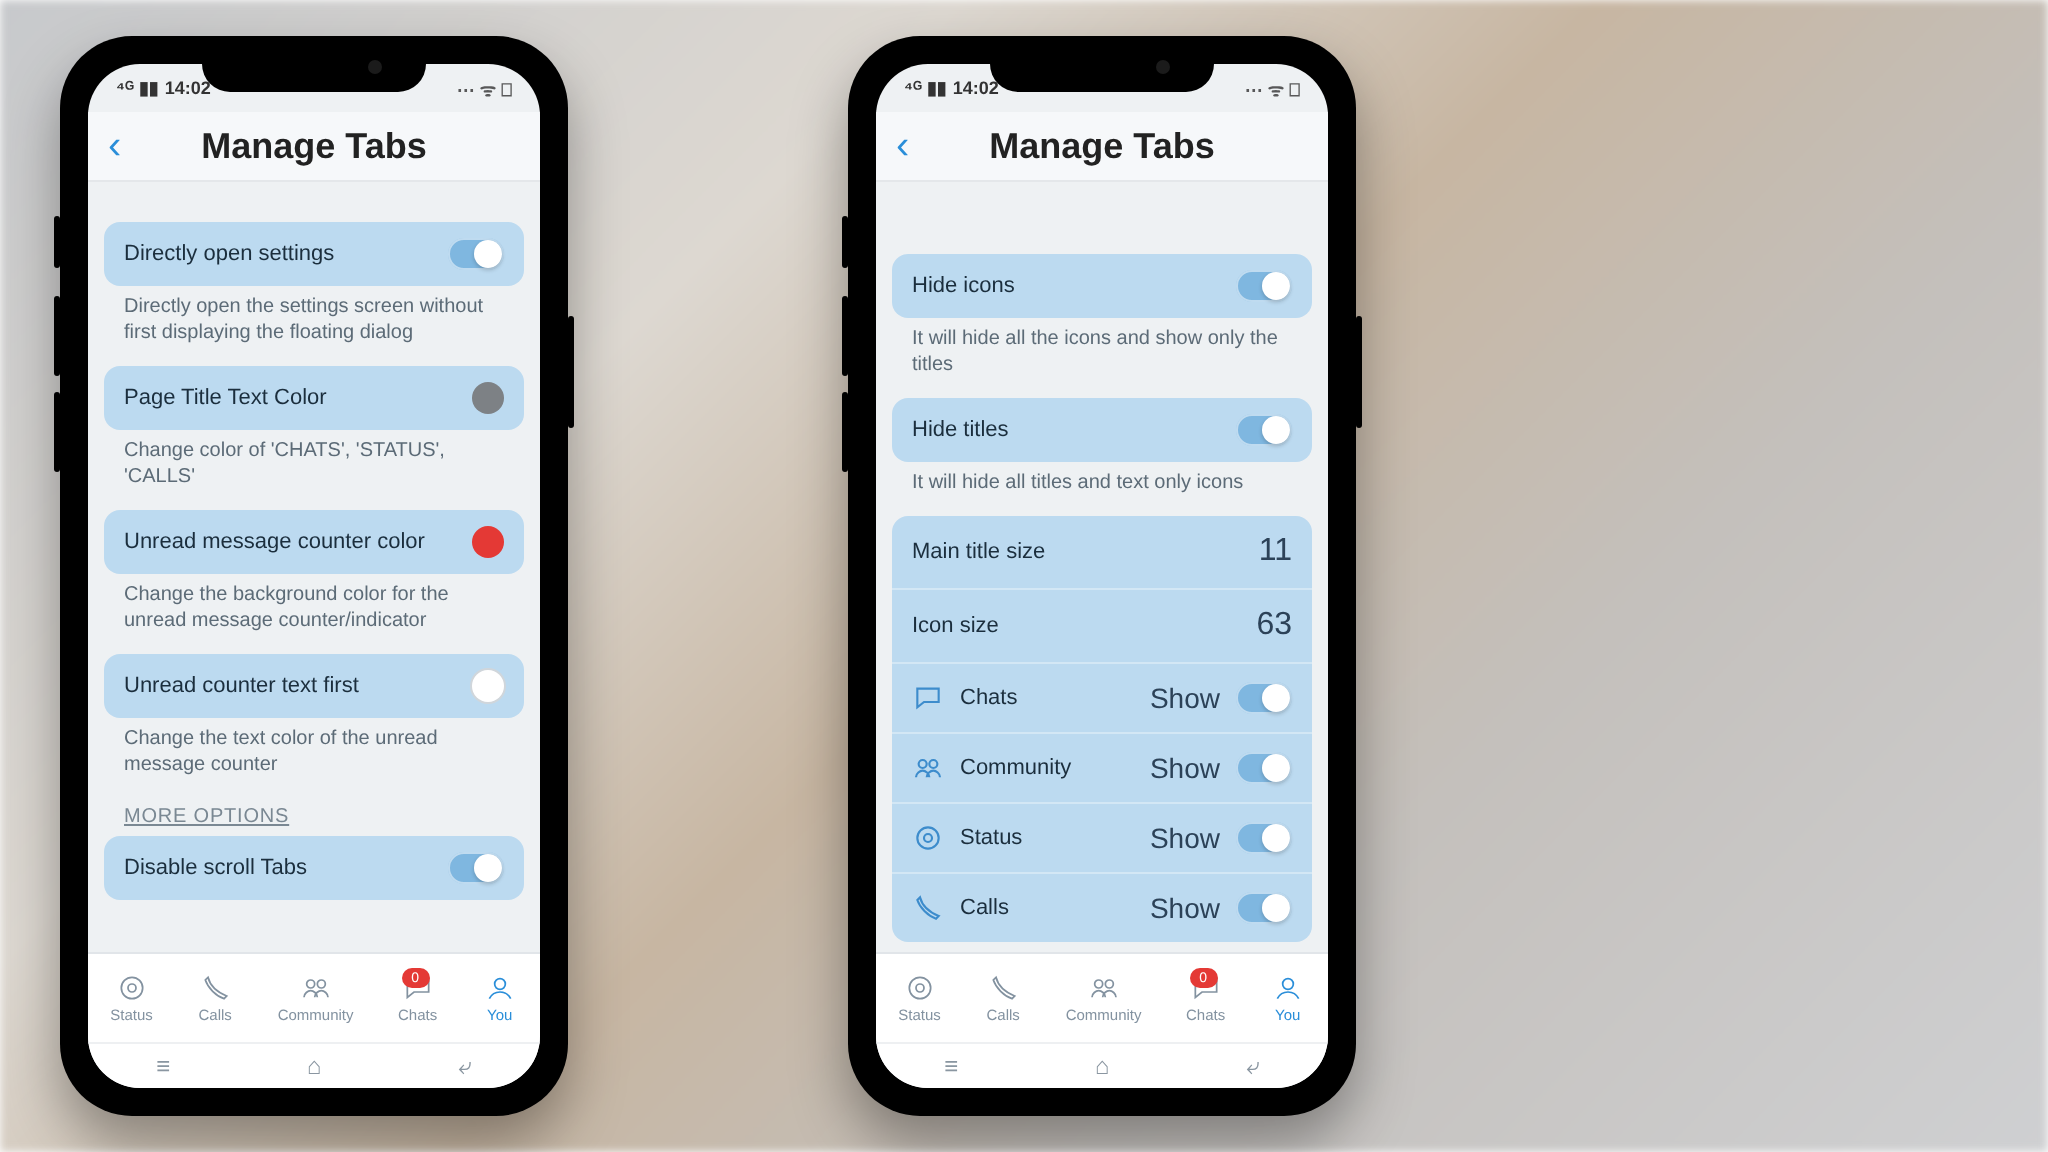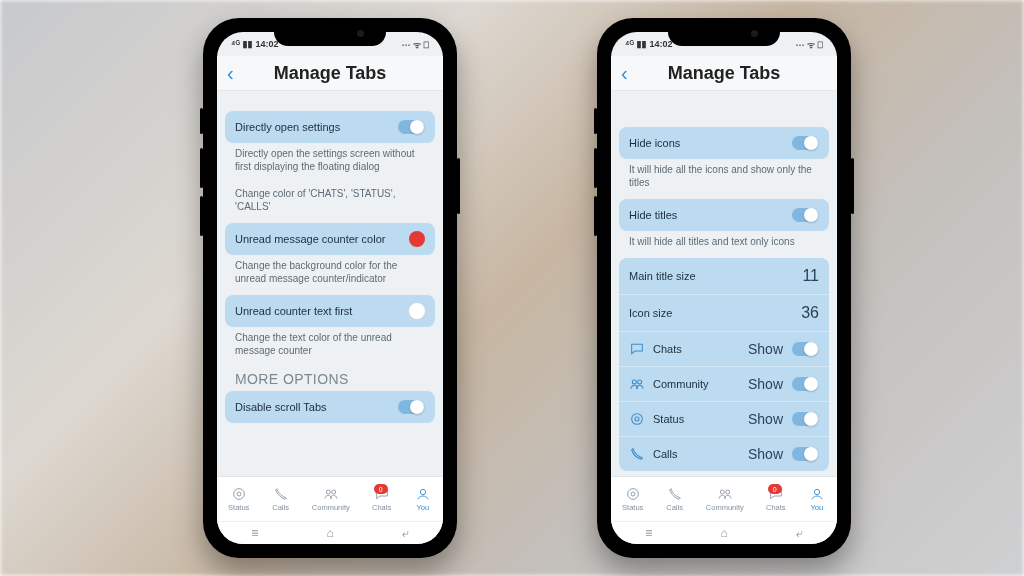--- a/index.html
+++ b/index.html
@@ -1,17 +1,17 @@
 <!DOCTYPE html>
 <html><head>
 <meta charset="utf-8">
 <style>
   html,body{margin:0;padding:0;width:1024px;height:576px;overflow:hidden;font-family:-apple-system,Segoe UI,Helvetica,Arial,sans-serif;}
   .bg{position:absolute;inset:0;background:linear-gradient(135deg,#c7c9cc 0%,#ddd8d1 30%,#c7b6a2 50%,#c4c0bc 70%,#cfd0d2 100%);filter:blur(2px);}
-  .stage{position:absolute;inset:0;display:flex;justify-content:center;align-items:center;gap:140px;padding-left:30px;}
+  .stage{position:absolute;inset:0;display:flex;align-items:center;gap:140px;padding-left:30px;}
   
   .phone{position:relative;width:254px;height:540px;border-radius:36px;background:#000;box-shadow:0 14px 28px rgba(0,0,0,.35);}
   .phone-inner{position:absolute;inset:4px;border-radius:32px;background:#000;}
   .screen{position:absolute;top:10px;left:10px;right:10px;bottom:10px;border-radius:26px;background:#eef1f3;overflow:hidden;display:flex;flex-direction:column;}
   
   .notch{position:absolute;top:0;left:50%;transform:translateX(-50%);width:112px;height:24px;background:#000;border-bottom-left-radius:14px;border-bottom-right-radius:14px;z-index:50;}
   .notch .dot{position:absolute;top:8px;right:22px;width:7px;height:7px;border-radius:50%;background:#1b1b1b;}
   
   .btn-side{position:absolute;background:#000;border-radius:2px;}
   .b1{left:-3px;top:90px;width:3px;height:26px;}
@@ -23,21 +23,21 @@
   .status .left{display:flex;align-items:center;gap:3px;}
   .status .right{display:flex;align-items:center;gap:3px;opacity:.8;}
   
   .header{height:34px;display:flex;align-items:center;justify-content:center;position:relative;background:#f6f8fa;border-bottom:1px solid #e4e7ea;}
   .header .back{position:absolute;left:10px;color:#2a8ed9;font-size:20px;line-height:1;font-weight:300;}
   .header .title{font-size:18px;font-weight:600;color:#222;}
   
   .content{flex:1;overflow:hidden;padding:8px 8px 0 8px;}
   .card{background:#bcdaf0;border-radius:8px;padding:8px 10px;display:flex;align-items:center;justify-content:space-between;font-size:11px;color:#1b2e3d;}
   .desc{font-size:10px;color:#5c6b77;padding:4px 10px 10px 10px;line-height:1.3;}
-  .section-label{font-size:14px;color:#7a8893;letter-spacing:.4px;padding:4px 10px 4px 10px;}
+  .section-label{font-size:10px;color:#7a8893;letter-spacing:.4px;padding:4px 10px 4px 10px;text-decoration:underline;}
   .spacer{height:6px;}
   
   .toggle{width:28px;height:16px;background:#bcdaf0;border-radius:8px;position:relative;box-shadow:0 0 0 1px rgba(255,255,255,.5) inset;}
   .toggle .knob{position:absolute;top:1px;width:14px;height:14px;border-radius:50%;background:#fff;box-shadow:0 1px 2px rgba(0,0,0,.2);}
   .toggle.on .knob{right:1px;}
   .toggle.on{background:#7fb7e0;}
   .circle-swatch{width:16px;height:16px;border-radius:50%;}
   
   .block{background:#bcdaf0;border-radius:8px;overflow:hidden;}
   .row{display:flex;align-items:center;justify-content:space-between;padding:9px 10px;font-size:11px;color:#1b2e3d;border-top:1px solid rgba(255,255,255,.35);}
@@ -93,20 +93,24 @@
           <div class="spacer" style="height:12px"></div>
 
           <div class="card">
             <span>Directly open settings</span>
             <span class="toggle on">
                 <span class="knob"></span>
               </span>
           </div>
           <div class="desc">Directly open the settings screen without first displaying the floating dialog</div>
 
+          <div class="card">
+            <span>Page Title Text Color</span>
+            <span class="circle-swatch" style="background:#7d8185"></span>
+          </div>
           <div class="desc">Change color of 'CHATS', 'STATUS', 'CALLS'</div>
 
           <div class="card">
             <span>Unread message counter color</span>
             <span class="circle-swatch" style="background:#e43935"></span>
           </div>
           <div class="desc">Change the background color for the unread message counter/indicator</div>
 
           <div class="card">
             <span>Unread counter text first</span>
@@ -211,21 +215,21 @@
           </div>
           <div class="desc">It will hide all titles and text only icons</div>
 
           <div class="block">
             <div class="row">
               <span>Main title size</span>
               <span class="val">11</span>
             </div>
             <div class="row">
               <span>Icon size</span>
-              <span class="val">36</span>
+              <span class="val">63</span>
             </div>
             <div class="row">
               <span class="left">
                   <span class="ico">
                     <svg viewBox="0 0 24 24">
                       <path d="M4 5h16v10H9l-5 4z"></path>
                     </svg>
                   </span>
                   <span>Chats</span>
                 </span>

